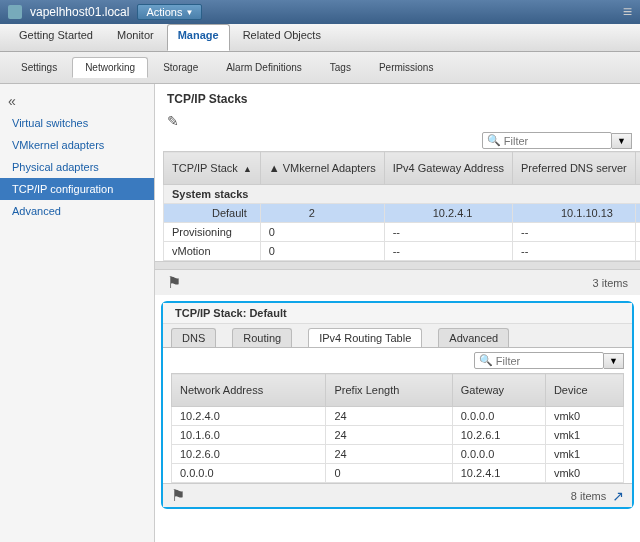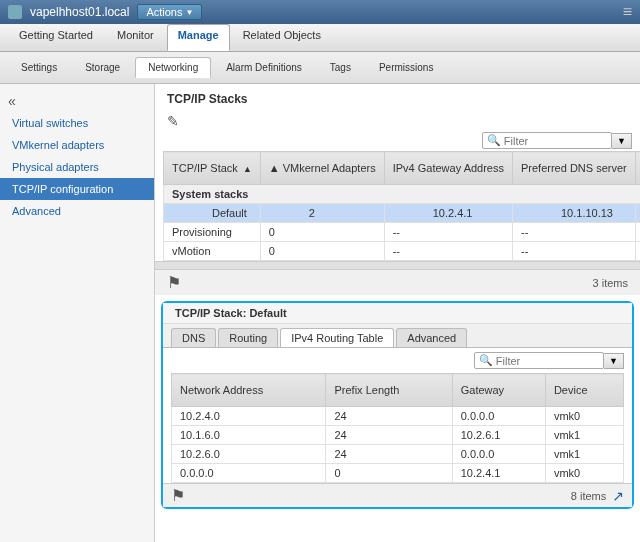--- a/index.html
+++ b/index.html
@@ -229,21 +229,21 @@
       background: #f5f5f5;
     }
 
     
     .inner-tabs {
       display: flex;
       align-items: flex-end;
       padding: 4px 8px 0;
       background: #f0f0f0;
       border-bottom: 1px solid #bbb;
-      gap: 2px;
+      gap: 16px;
     }
     .inner-tab {
       padding: 3px 10px;
       font-size: 11px;
       color: #333;
       cursor: pointer;
       border: 1px solid #bbb;
       border-bottom: none;
       border-radius: 3px 3px 0 0;
       background: #e0e0e0;
@@ -296,22 +296,22 @@
 
 <div class="nav-tabs">
   <div class="nav-tab">Getting Started</div>
   <div class="nav-tab">Monitor</div>
   <div class="nav-tab active">Manage</div>
   <div class="nav-tab">Related Objects</div>
 </div>
 
 <div class="sub-tabs">
   <div class="sub-tab">Settings</div>
+  <div class="sub-tab active">Networking</div>
   <div class="sub-tab">Storage</div>
-  <div class="sub-tab active">Networking</div>
   <div class="sub-tab">Alarm Definitions</div>
   <div class="sub-tab">Tags</div>
   <div class="sub-tab">Permissions</div>
 </div>
 
 <div class="main-content">
 
   <div class="sidebar">
     <div class="sidebar-collapse">«</div>
     <div class="sidebar-item">Virtual switches</div>

